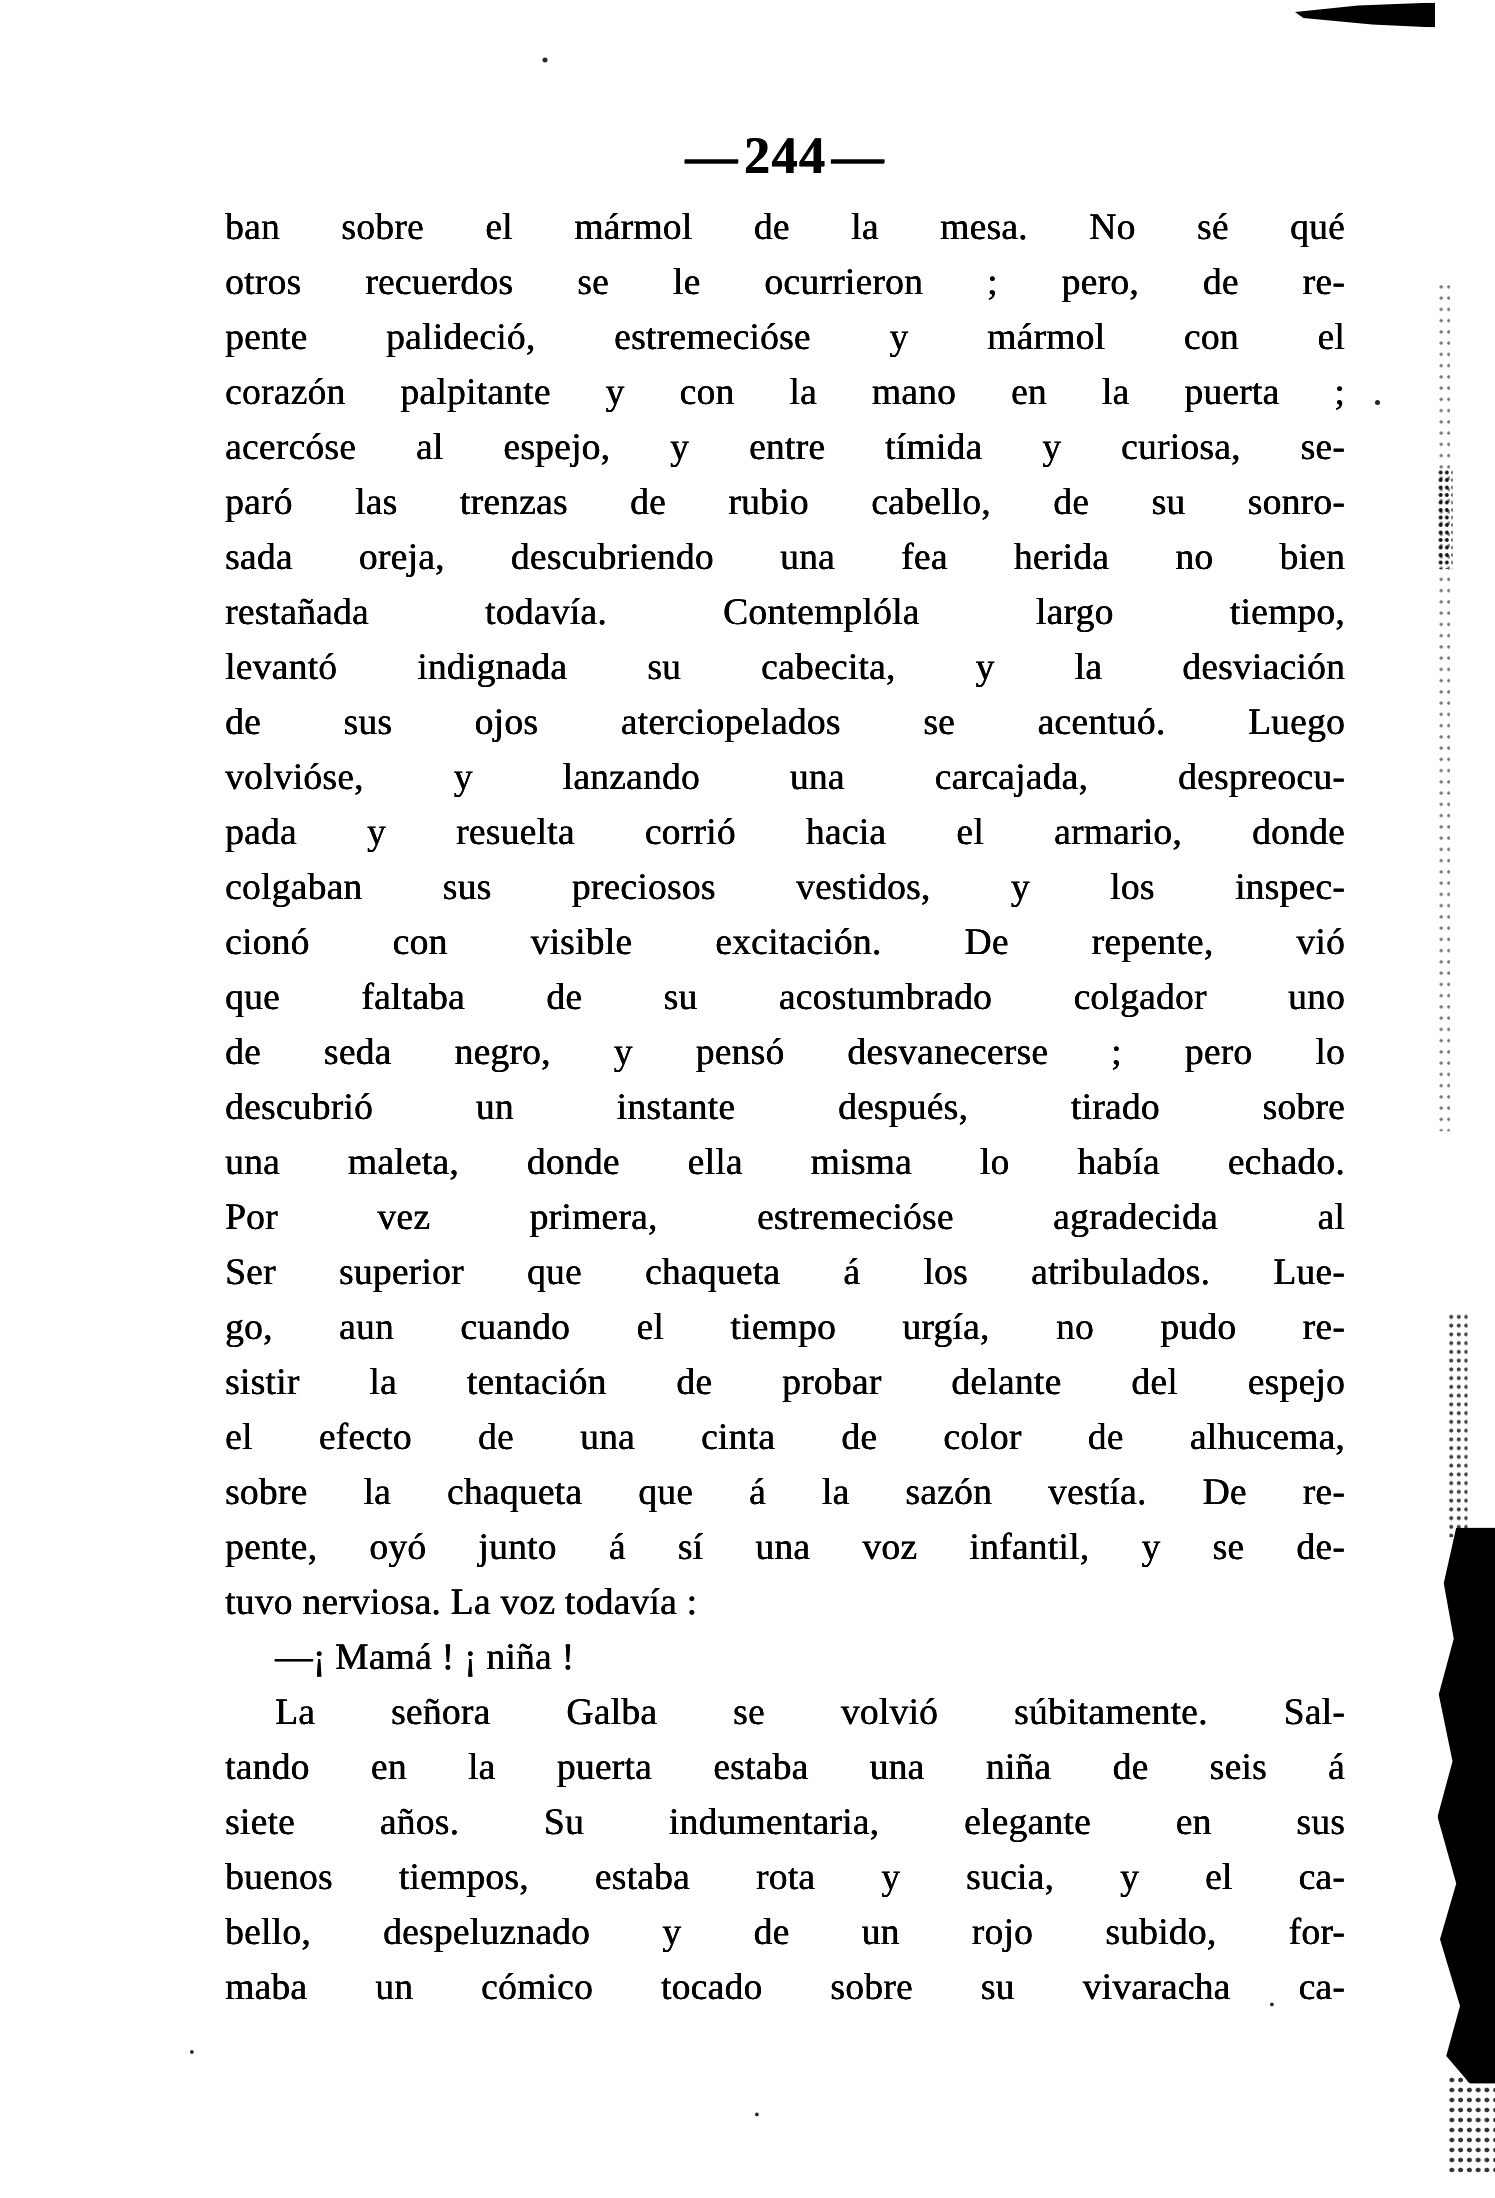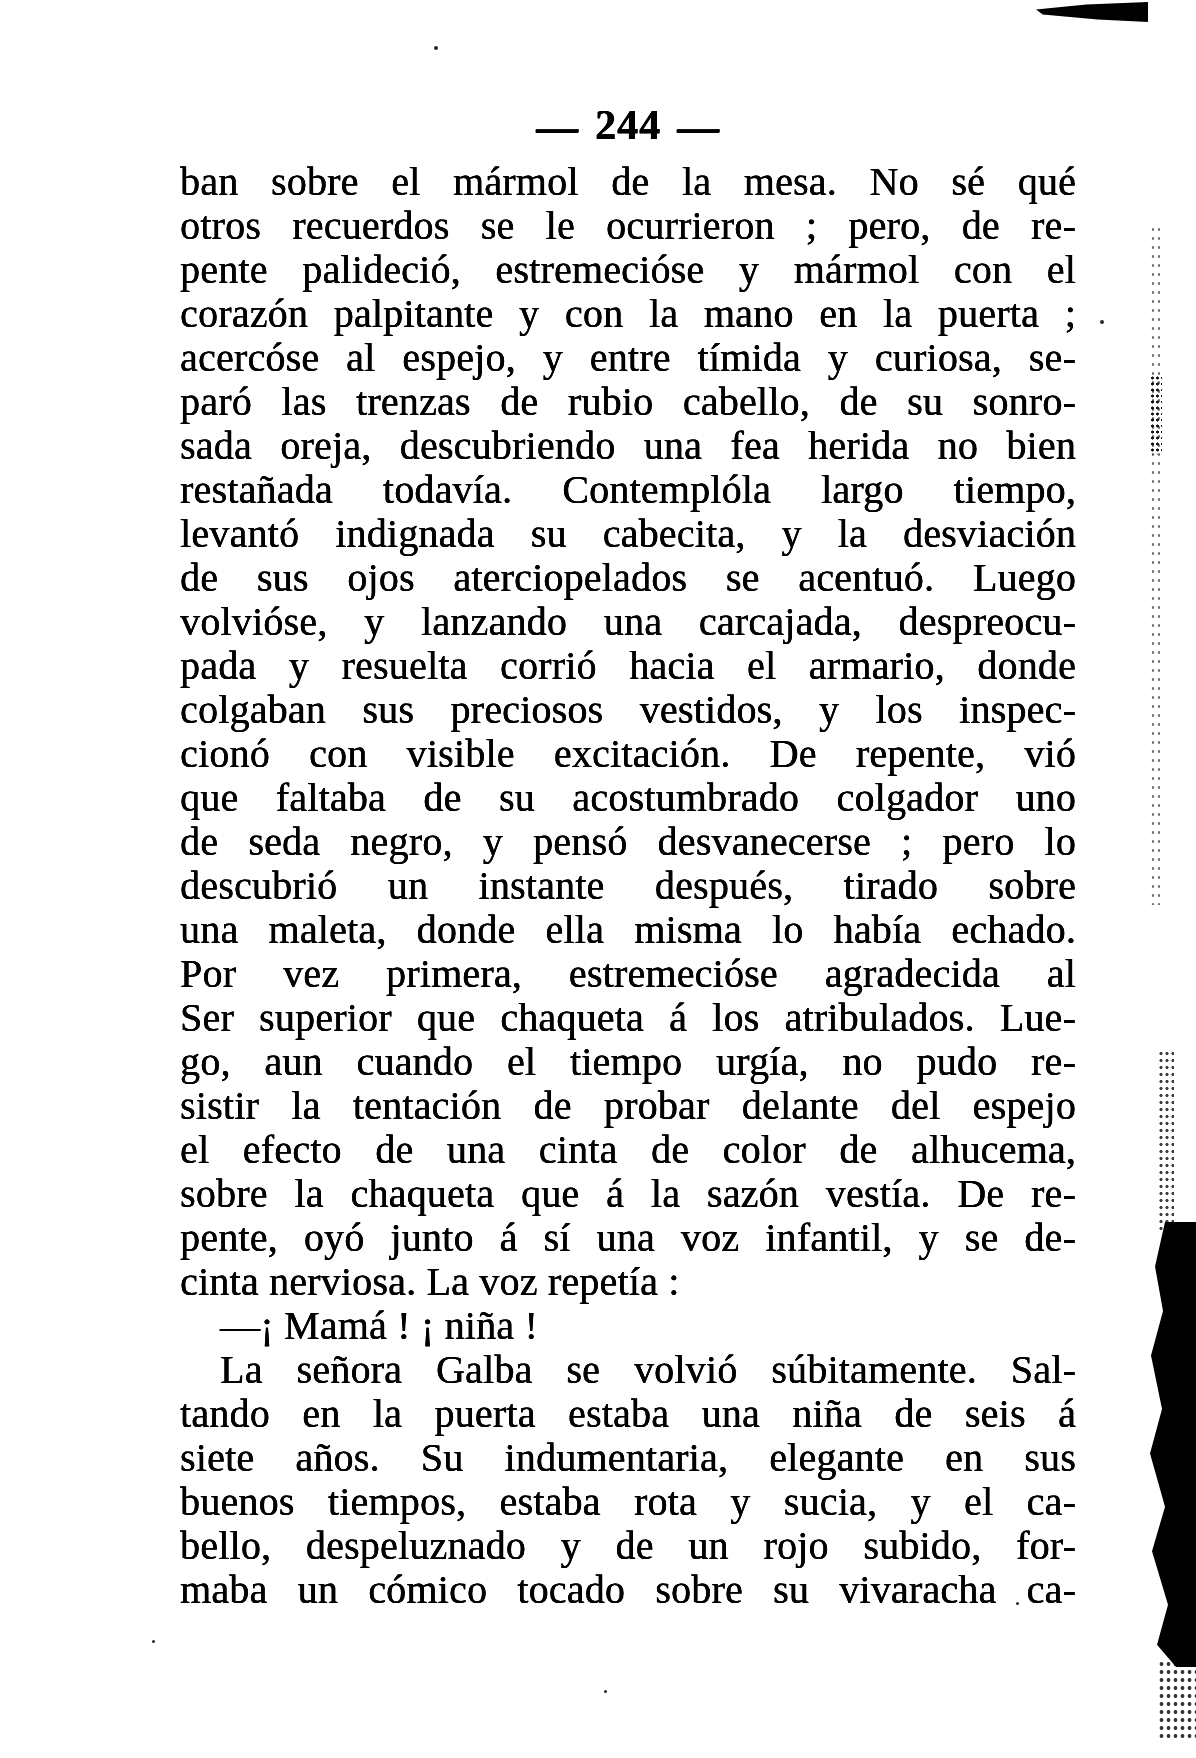--- a/index.html
+++ b/index.html
@@ -20,26 +20,26 @@
     position: absolute;
     left: 180px; top: 101px; width: 896px;
     text-align: center;
     font-size: 42px;
     font-weight: bold;
     letter-spacing: 1px;
     text-shadow: 0.4px 0 0 #000, 0 0.4px 0 #000;
     white-space: nowrap;
   }
   .page-header .dash { font-weight: normal; transform: scaleY(1.3); display: inline-block; }
-  .page-header .num { margin: 0 16px; }
+  .page-header .num { margin: 0 4px; }
   
   .body-text {
     position: absolute;
     left: 180px; top: 160px; width: 896px;
-    font-size: 40px;
+    font-size: 30px;
     line-height: 44px;
     letter-spacing: 0.2px;
     text-shadow: 0.35px 0 0 #000, 0 0.35px 0 #000;
   }
   .line {
     height: 44px;
     text-align: left;
     text-align-last: left;
     white-space: nowrap;
   }
@@ -122,21 +122,21 @@
       <div class="line justify">de seda negro, y pensó desvanecerse ; pero lo</div>
       <div class="line justify">descubrió un instante después, tirado sobre</div>
       <div class="line justify">una maleta, donde ella misma lo había echado.</div>
       <div class="line justify">Por vez primera, estremecióse agradecida al</div>
       <div class="line justify">Ser superior que chaqueta á los atribulados. Lue-</div>
       <div class="line justify">go, aun cuando el tiempo urgía, no pudo re-</div>
       <div class="line justify">sistir la tentación de probar delante del espejo</div>
       <div class="line justify">el efecto de una cinta de color de alhucema,</div>
       <div class="line justify">sobre la chaqueta que á la sazón vestía. De re-</div>
       <div class="line justify">pente, oyó junto á sí una voz infantil, y se de-</div>
-      <div class="line">cinta nerviosa. La voz repetía :</div>
+      <div class="line">tuvo nerviosa. La voz todavía :</div>
       <div class="line indent">—¡ Mamá ! ¡ niña !</div>
       <div class="line justify indent">La señora Galba se volvió súbitamente. Sal-</div>
       <div class="line justify">tando en la puerta estaba una niña de seis á</div>
       <div class="line justify">siete años. Su indumentaria, elegante en sus</div>
       <div class="line justify">buenos tiempos, estaba rota y sucia, y el ca-</div>
       <div class="line justify">bello, despeluznado y de un rojo subido, for-</div>
       <div class="line justify">maba un cómico tocado sobre su vivaracha ca-</div>
     </div>
 
   <div>

